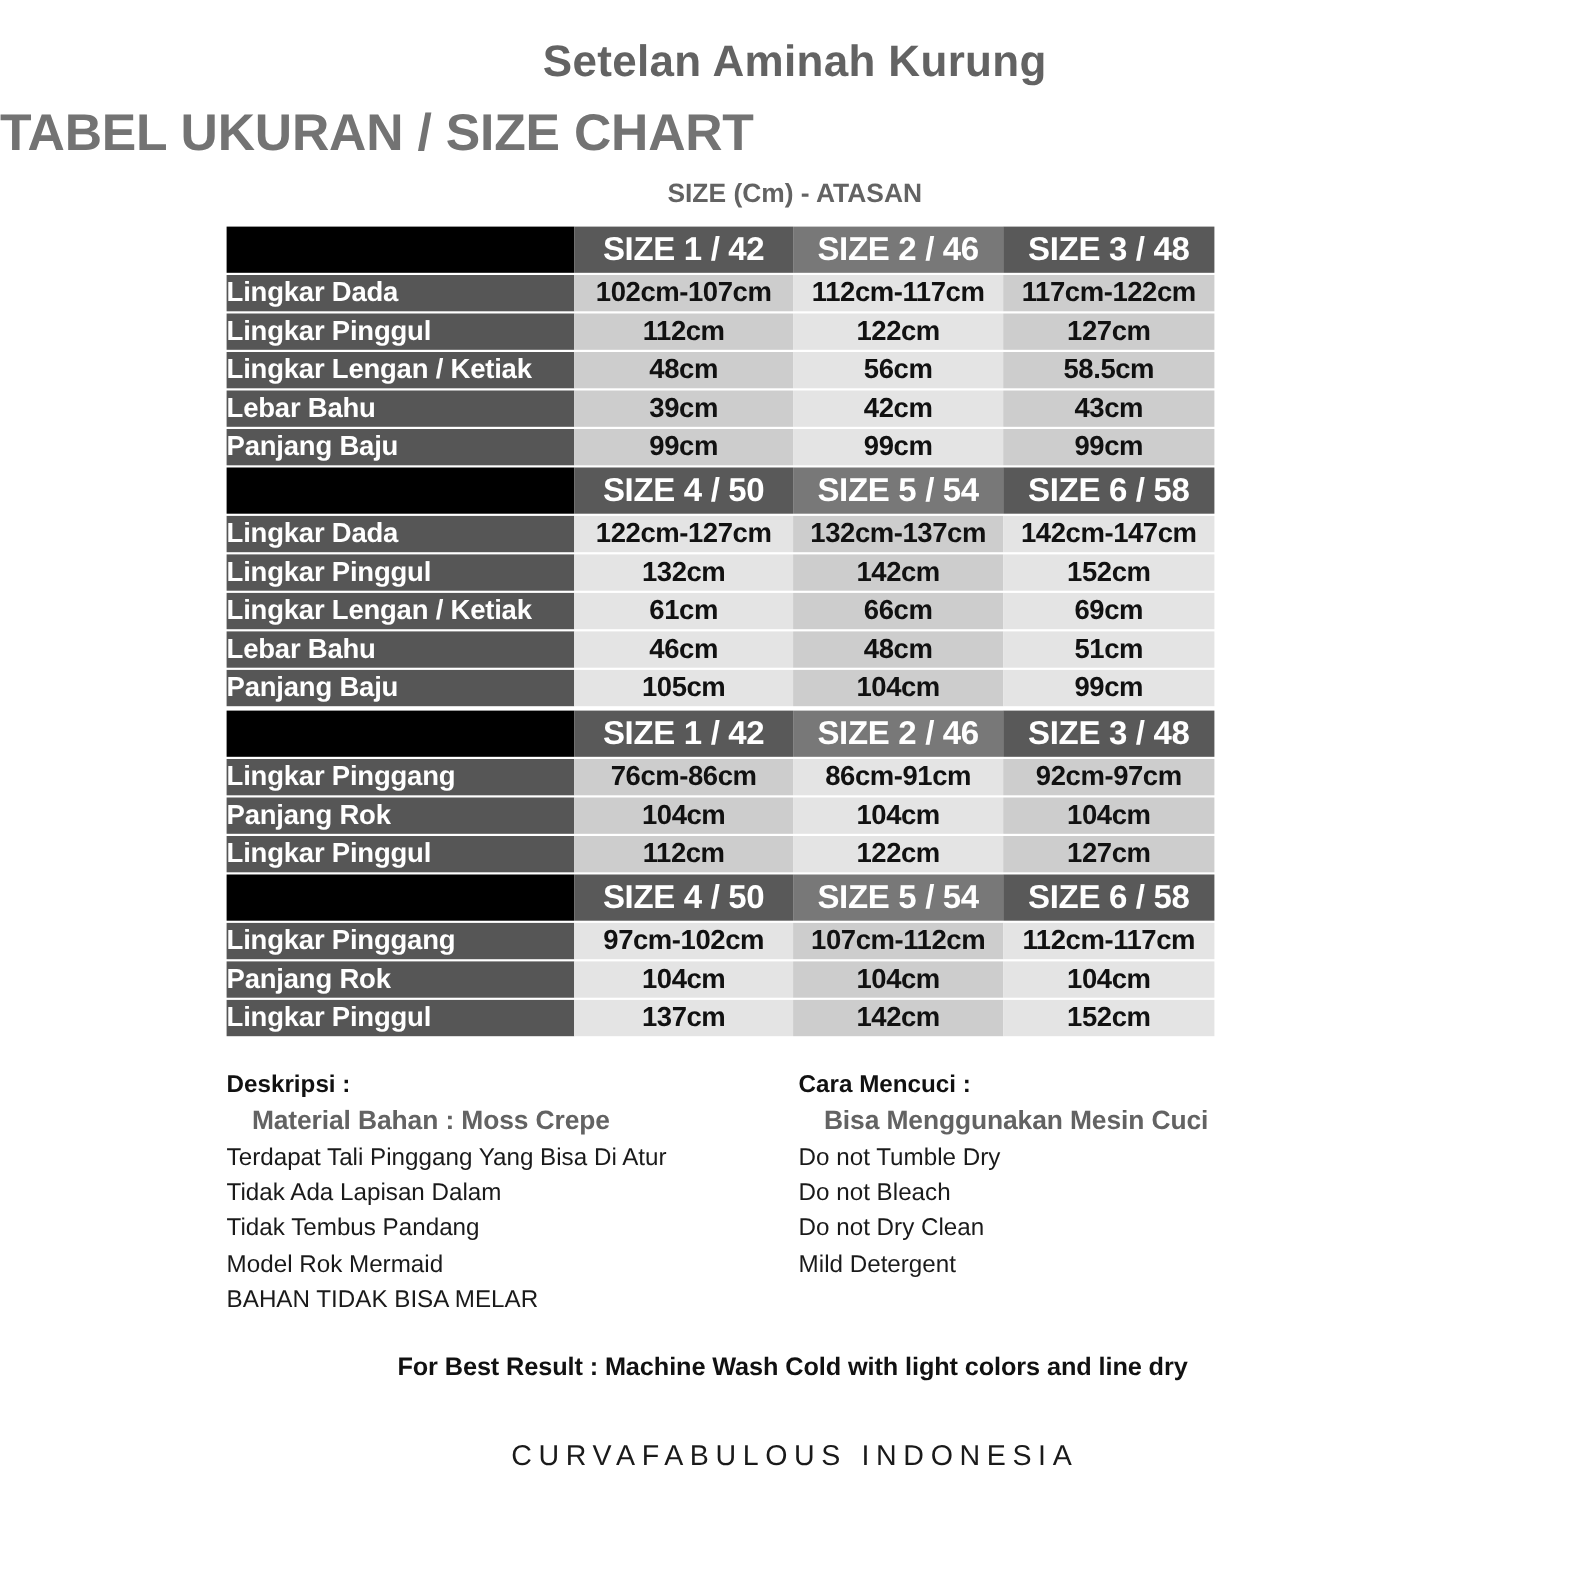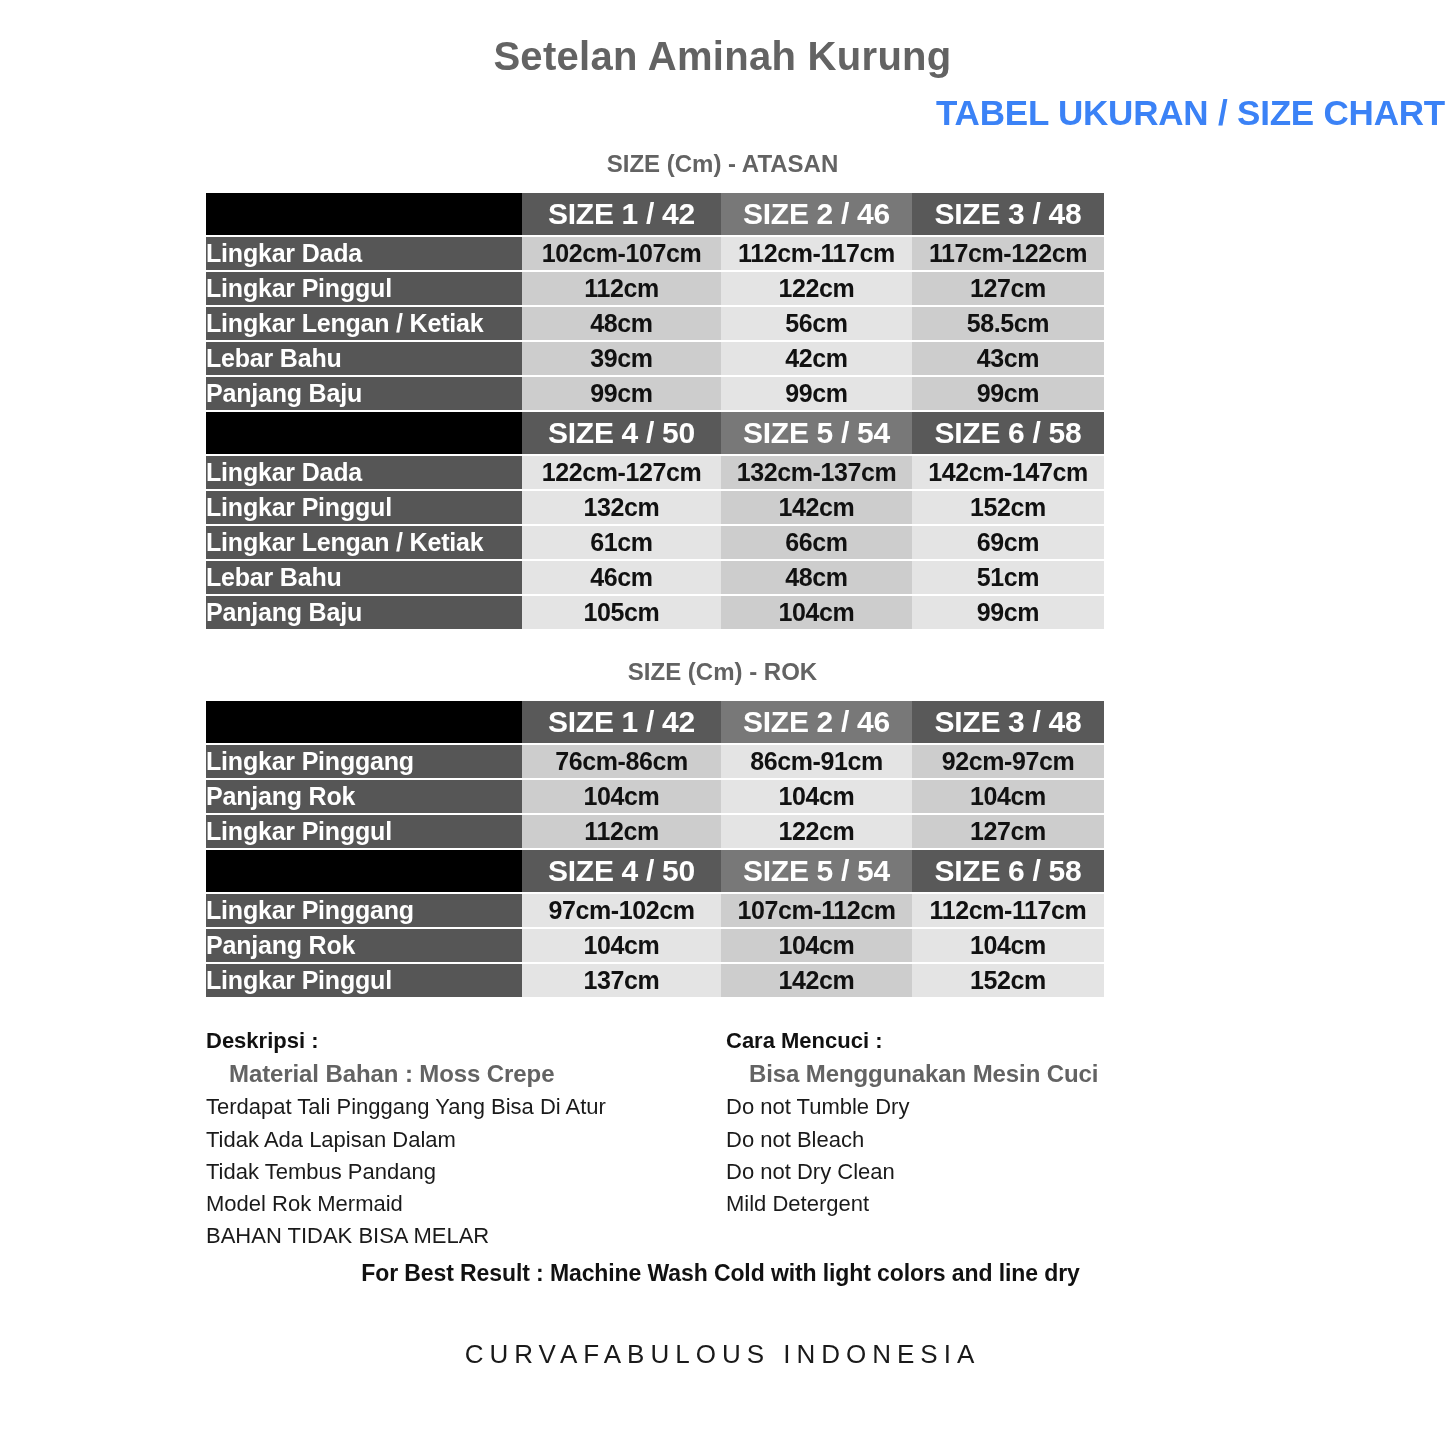--- a/index.html
+++ b/index.html
@@ -26,24 +26,24 @@
   .brand-title {
     text-align: center;
     font-size: 40px;
     font-weight: bold;
     color: #636363;
     letter-spacing: 0.3px;
     padding-top: 34px;
     line-height: 1.1;
   }
   .main-title {
-    text-align: right;
-    font-size: 35px;
-    font-weight: bold;
-    color: #3b82f6;
+    text-align: left;
+    font-size: 47px;
+    font-weight: bold;
+    color: #737373;
     letter-spacing: -0.2px;
     padding-top: 16px;
     line-height: 1.1;
   }
   .section-title {
     text-align: center;
     font-size: 24px;
     font-weight: bold;
     color: #636363;
     padding-top: 18px;
@@ -148,21 +148,21 @@
     font-weight: normal;
     color: #1a1a1a;
     line-height: 1.46;
   }
 
   .best-result {
     text-align: center;
     font-size: 23px;
     font-weight: bold;
     color: #111111;
-    margin-top: 8px;
+    margin-top: 32px;
     padding-right: 90px;
     letter-spacing: -0.1px;
   }
 
   .footer-brand {
     text-align: center;
     font-size: 26px;
     font-weight: normal;
     color: #1a1a1a;
     letter-spacing: 6px;
@@ -257,21 +257,20 @@
           <tr>
             <td class="label">Panjang Baju</td>
             <td class="val sh-b">105cm</td>
             <td class="val sh-a">104cm</td>
             <td class="val sh-b">99cm</td>
           </tr>
         </tbody>
     </table>
   </div>
 
-  <div class="section-title rok">SIZE (Cm) - ROK</div>
 
   <div class="table-wrap">
     <table class="size-table">
       <colgroup>
         <col class="c-label">
           <col class="c-d1">
           <col class="c-d2">
           <col class="c-d3">
       </colgroup>
       <tbody id="rok-body">

